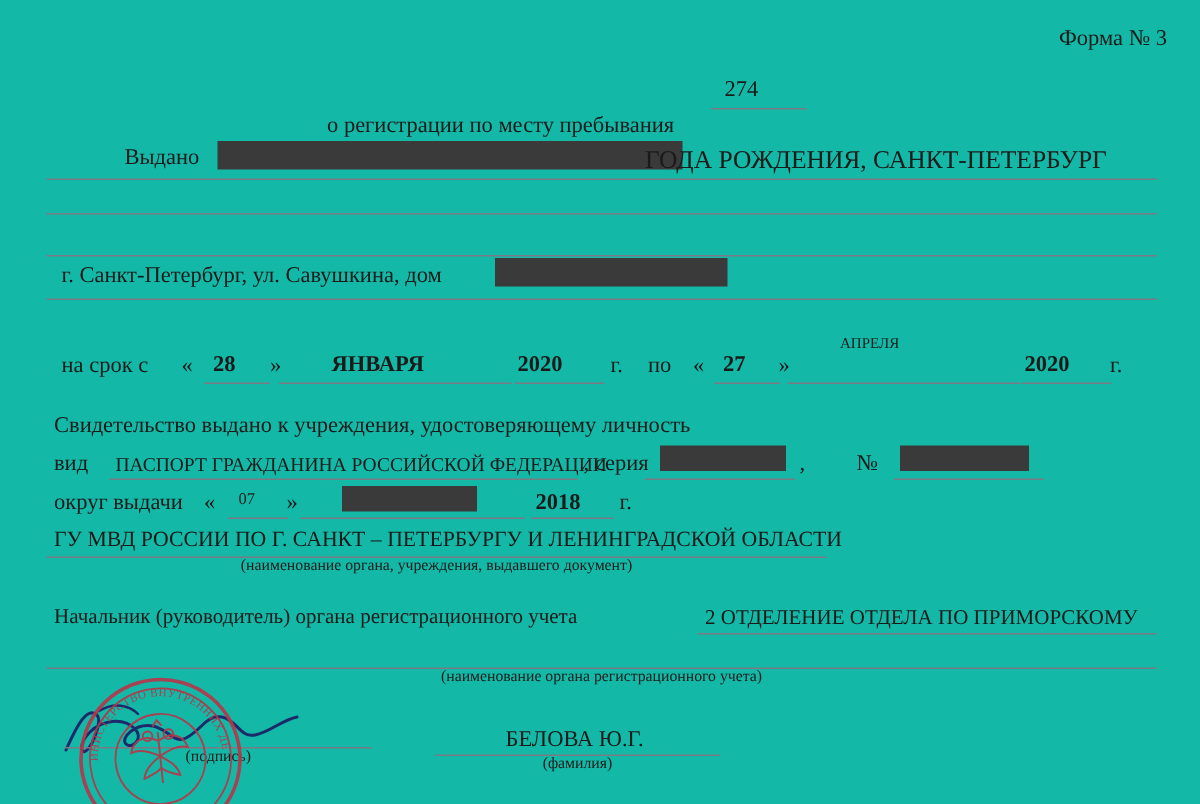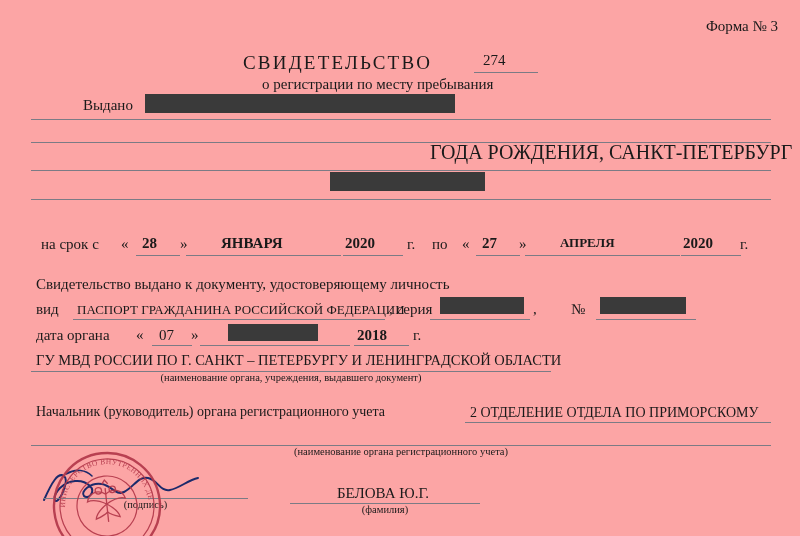--- a/index.html
+++ b/index.html
@@ -8,21 +8,21 @@
     background: #ffffff;
   }
   body {
     font-family: "Liberation Serif", serif;
     color: #1a1a1a;
   }
   #page {
     position: relative;
     width: 800px;
     height: 536px;
-    background: #fca5a5;
+    background: #14b8a6;
     overflow: hidden;
   }
 
   
   .abs { position: absolute; }
   .line {
     position: absolute;
     border-bottom: 1px solid #7b7b85;
     height: 0;
   }
@@ -54,27 +54,26 @@
   #title-number {
     left: 483px; top: 52px;
     font-size: 15px;
   }
   #number-underline {
     left: 474px; top: 72px; width: 64px;
   }
   #title-sub {
     left: 218px; top: 76px;
     font-size: 15px;
-    margin-left: 44px;
   }
 
   
   #issued-label { left: 83px; top: 97px; font-size: 15px; }
   #issued-redact { left: 145px; top: 94px; width: 310px; height: 19px; }
-  #issued-tail { left: 430px; top: 97px; font-size: 20px; margin-top: 44px; }
+  #issued-tail { left: 430px; top: 97px; font-size: 17px; }
   #line-issued { left: 31px; top: 119px; width: 740px; }
   #line-fio2 { left: 31px; top: 142px; width: 740px; }
   #cap-fio { left: 31px; top: 130px; width: 740px; }
 
   
   #about-text { left: 41px; top: 150px; font-size: 15px; }
   #addr-text { left: 41px; top: 176px; font-size: 15px; }
   #addr-redact { left: 330px; top: 172px; width: 155px; height: 19px; }
   #line-addr { left: 31px; top: 170px; width: 740px; }
   #line-addr2 { left: 31px; top: 199px; width: 740px; }
@@ -85,21 +84,21 @@
   #per-q1 { left: 121px; top: 236px; font-size: 15px; }
   #per-d1 { left: 142px; top: 235px; font-size: 15px; font-weight: bold; }
   #per-q2 { left: 180px; top: 236px; font-size: 15px; }
   #per-m1 { left: 221px; top: 235px; font-size: 15px; font-weight: bold; text-align: center; }
   #per-y1 { left: 345px; top: 235px; font-size: 15px; font-weight: bold; }
   #per-g1 { left: 407px; top: 236px; font-size: 15px; }
   #per-po { left: 432px; top: 236px; font-size: 15px; }
   #per-q3 { left: 462px; top: 236px; font-size: 15px; }
   #per-d2 { left: 482px; top: 235px; font-size: 15px; font-weight: bold; }
   #per-q4 { left: 519px; top: 236px; font-size: 15px; }
-  #per-m2 { left: 560px; top: 235px; font-size: 13px; font-weight: bold; }
+  #per-m2 { left: 560px; top: 224px; font-size: 10px; font-weight: normal; }
   #per-y2 { left: 683px; top: 235px; font-size: 15px; font-weight: bold; }
   #per-g2 { left: 740px; top: 236px; font-size: 15px; }
 
   #line-d1 { left: 136px; top: 255px; width: 44px; }
   #line-m1 { left: 186px; top: 255px; width: 155px; }
   #line-y1 { left: 343px; top: 255px; width: 60px; }
   #line-d2 { left: 476px; top: 255px; width: 44px; }
   #line-m2 { left: 525px; top: 255px; width: 155px; }
   #line-y2 { left: 681px; top: 255px; width: 60px; }
 
@@ -111,21 +110,21 @@
   #doc-seria-redact { left: 440px; top: 297px; width: 84px; height: 17px; }
   #doc-comma { left: 533px; top: 301px; font-size: 15px; }
   #doc-no-label { left: 571px; top: 301px; font-size: 15px; }
   #doc-no-redact { left: 600px; top: 297px; width: 86px; height: 17px; }
   #line-vid { left: 73px; top: 319px; width: 312px; }
   #line-seria { left: 430px; top: 319px; width: 100px; }
   #line-no { left: 596px; top: 319px; width: 100px; }
 
   #doc-date-label { left: 36px; top: 327px; font-size: 15px; }
   #doc-date-q1 { left: 136px; top: 327px; font-size: 15px; }
-  #doc-date-d { left: 159px; top: 327px; font-size: 15px; font-weight: normal; }
+  #doc-date-d { left: 159px; top: 327px; font-size: 11px; font-weight: normal; }
   #doc-date-q2 { left: 191px; top: 327px; font-size: 15px; }
   #doc-date-redact { left: 228px; top: 324px; width: 90px; height: 17px; }
   #doc-date-y { left: 357px; top: 327px; font-size: 15px; font-weight: bold; }
   #doc-date-g { left: 413px; top: 327px; font-size: 15px; }
   #line-dd { left: 152px; top: 345px; width: 40px; }
   #line-dm { left: 200px; top: 345px; width: 150px; }
   #line-dy { left: 354px; top: 345px; width: 55px; }
 
   #organ-text { left: 36px; top: 352px; font-size: 14.5px; }
   #line-organ { left: 31px; top: 371px; width: 520px; }
@@ -159,32 +158,32 @@
     opacity: 0.92;
   }
 </style>
 </head>
 <body>
 
 <div id="page">
 
   <div class="txt" id="form-no">Форма № 3</div>
 
-  <div class="txt" id="title-main">СВИДЕТЕЛЬСТВО</div>
   <div class="txt" id="title-number">274</div>
   <div class="line" id="number-underline"></div>
   <div class="txt" id="title-sub">о регистрации по месту пребывания</div>
 
   <div class="txt" id="issued-label">Выдано</div>
   <div class="redact" id="issued-redact"></div>
   <div class="txt" id="issued-tail">ГОДА РОЖДЕНИЯ, САНКТ-ПЕТЕРБУРГ</div>
   <div class="line" id="line-issued"></div>
   <div class="line" id="line-fio2"></div>
 
   <div class="line" id="line-addr"></div>
+  <div class="txt" id="addr-text">г. Санкт-Петербург, ул. Савушкина, дом</div>
   <div class="redact" id="addr-redact"></div>
   <div class="line" id="line-addr2"></div>
 
   <div class="txt" id="per-label">на срок с</div>
   <div class="txt" id="per-q1">«</div>
   <div class="txt" id="per-d1">28</div>
   <div class="txt" id="per-q2">»</div>
   <div class="txt" id="per-m1">ЯНВАРЯ</div>
   <div class="txt" id="per-y1">2020</div>
   <div class="txt" id="per-g1">г.</div>
@@ -195,33 +194,33 @@
   <div class="txt" id="per-m2">АПРЕЛЯ</div>
   <div class="txt" id="per-y2">2020</div>
   <div class="txt" id="per-g2">г.</div>
   <div class="line" id="line-d1"></div>
   <div class="line" id="line-m1"></div>
   <div class="line" id="line-y1"></div>
   <div class="line" id="line-d2"></div>
   <div class="line" id="line-m2"></div>
   <div class="line" id="line-y2"></div>
 
-  <div class="txt" id="doc-line1">Свидетельство выдано к документу, удостоверяющему личность</div>
+  <div class="txt" id="doc-line1">Свидетельство выдано к учреждения, удостоверяющему личность</div>
   <div class="txt" id="doc-vid-label">вид</div>
   <div class="txt" id="doc-vid-val">ПАСПОРТ ГРАЖДАНИНА РОССИЙСКОЙ ФЕДЕРАЦИИ</div>
   <div class="txt" id="doc-seria-label">, серия</div>
   <div class="redact" id="doc-seria-redact"></div>
   <div class="txt" id="doc-comma">,</div>
   <div class="txt" id="doc-no-label">№</div>
   <div class="redact" id="doc-no-redact"></div>
   <div class="line" id="line-vid"></div>
   <div class="line" id="line-seria"></div>
   <div class="line" id="line-no"></div>
 
-  <div class="txt" id="doc-date-label">дата органа</div>
+  <div class="txt" id="doc-date-label">округ выдачи</div>
   <div class="txt" id="doc-date-q1">«</div>
   <div class="txt" id="doc-date-d">07</div>
   <div class="txt" id="doc-date-q2">»</div>
   <div class="redact" id="doc-date-redact"></div>
   <div class="txt" id="doc-date-y">2018</div>
   <div class="txt" id="doc-date-g">г.</div>
   <div class="line" id="line-dd"></div>
   <div class="line" id="line-dm"></div>
   <div class="line" id="line-dy"></div>
 

